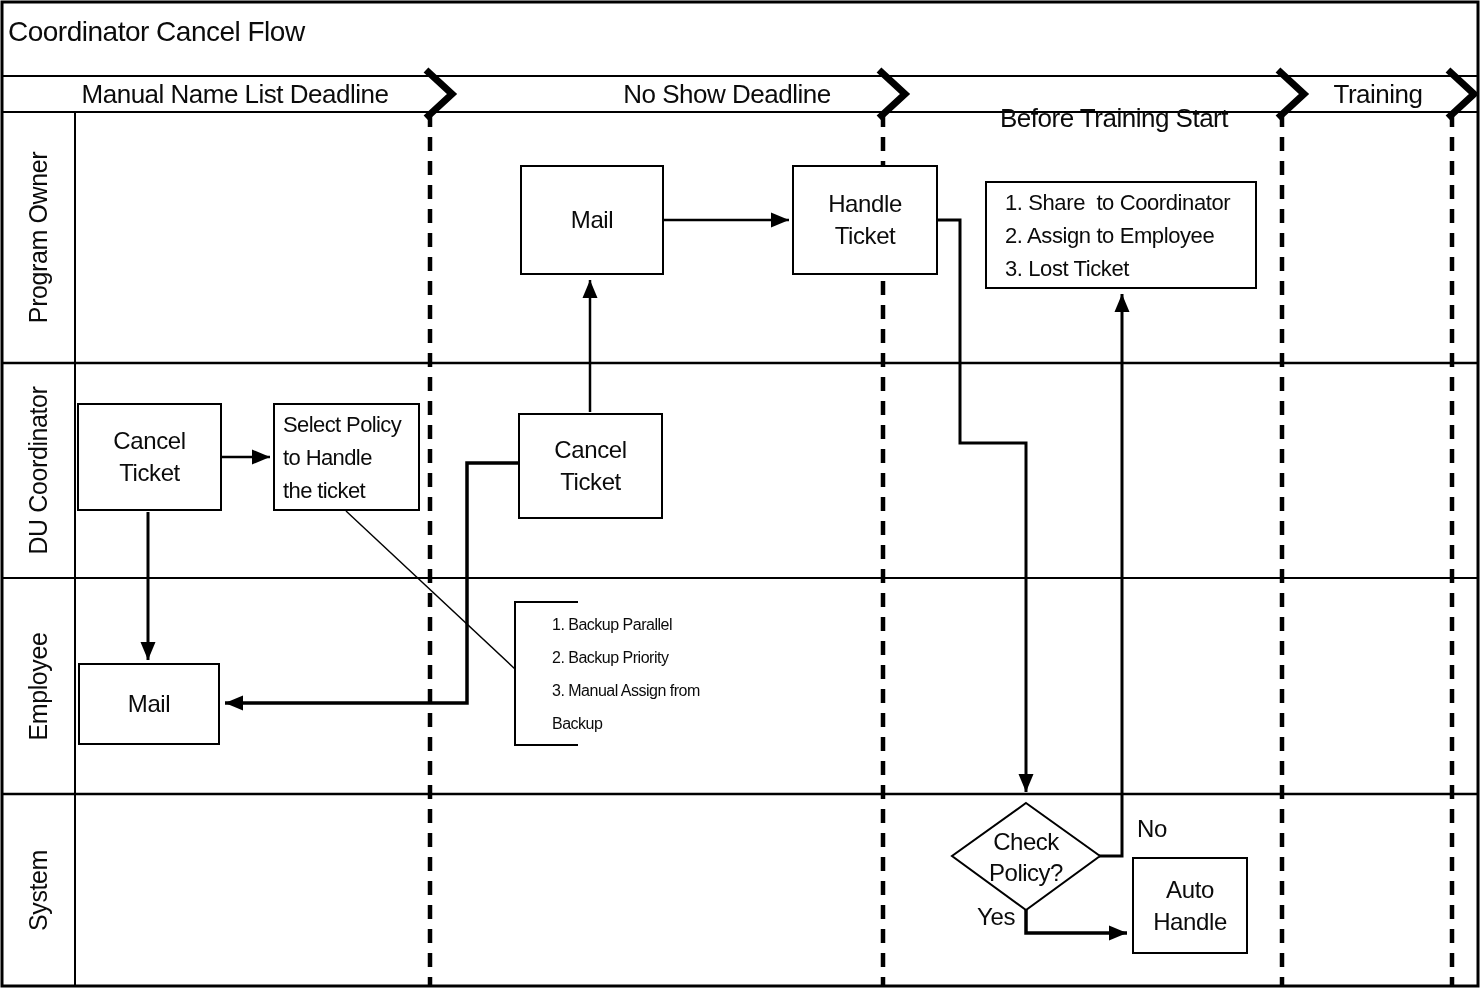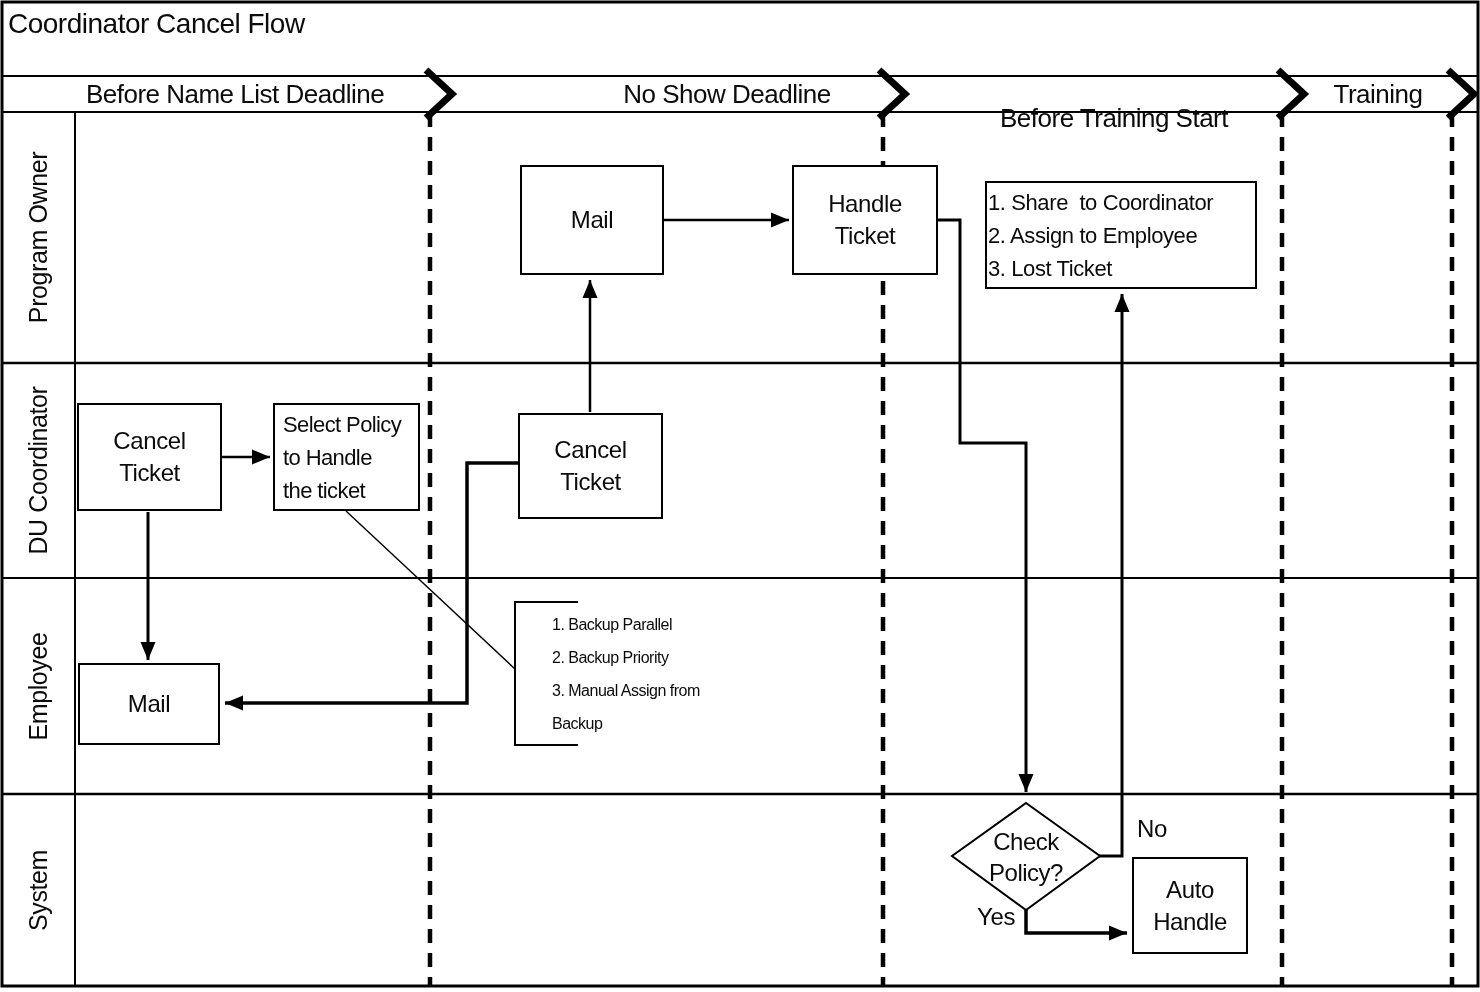--- a/index.html
+++ b/index.html
@@ -6,21 +6,21 @@
   #canvas{
     position:relative;
     width:1480px;height:992px;
     background:#fff;
     font-family:"Liberation Sans", sans-serif;
     color:#0b0b0b;
     overflow:hidden;
   }
   #wires{position:absolute;left:0;top:0;width:1480px;height:992px;}
   .txt{position:absolute;letter-spacing:-0.3px;}
-  #title{left:8px;top:8px;font-size:28px;letter-spacing:-0.5px;}
+  #title{left:8px;top:16px;font-size:28px;letter-spacing:-0.5px;}
   .phase-cell{
     position:absolute;top:76px;height:36px;
     display:flex;align-items:center;justify-content:center;
     font-size:26px;letter-spacing:-0.5px;white-space:nowrap;
   }
   .lane-cell{
     position:absolute;left:2px;width:73px;
     display:flex;align-items:center;justify-content:center;
   }
   .lane-cell span{
@@ -86,42 +86,42 @@
     <path d="M1026,909 V933 H1127" fill="none" stroke="#000" stroke-width="3.5" marker-end="url(#arr)"></path>
     <line x1="346" y1="511" x2="515" y2="669" stroke="#000" stroke-width="1.4"></line>
 
     <polygon points="1026,803 1100,856 1026,910 952,856" fill="#fff" stroke="#000" stroke-width="2"></polygon>
 
     <path d="M578,602 H515 V745 H578" fill="none" stroke="#000" stroke-width="2"></path>
   </svg>
 
   <div id="title" class="txt">Coordinator Cancel Flow</div>
 
-  <div class="phase-cell" style="left:20px;width:430px;">Before Name List Deadline</div>
+  <div class="phase-cell" style="left:20px;width:430px;">Manual Name List Deadline</div>
   <div class="phase-cell" style="left:512px;width:430px;">No Show Deadline</div>
   <div class="phase-cell" style="left:930px;width:368px;margin-top:24px;">Before Training Start</div>
   <div class="phase-cell" style="left:1304px;width:148px;">Training</div>
 
   <div class="lane-cell" style="top:112px;height:251px;">
     <span>Program Owner</span>
   </div>
   <div class="lane-cell" style="top:363px;height:215px;">
     <span>DU Coordinator</span>
   </div>
   <div class="lane-cell" style="top:578px;height:216px;">
     <span>Employee</span>
   </div>
   <div class="lane-cell" style="top:794px;height:192px;">
     <span>System</span>
   </div>
 
   <div class="box" style="left:520px;top:165px;width:144px;height:110px;">Mail</div>
   <div class="box" style="left:792px;top:165px;width:146px;height:110px;">Handle
 Ticket</div>
-  <div class="box left" style="left:985px;top:181px;width:272px;height:108px;padding-left:1px;font-size:22px;line-height:33px;">1. Share  to Coordinator
+  <div class="box left" style="left:985px;top:181px;width:272px;height:108px;padding-left:18px;font-size:22px;line-height:33px;">1. Share  to Coordinator
 2. Assign to Employee
 3. Lost Ticket</div>
 
   <div class="box" style="left:77px;top:403px;width:145px;height:108px;">Cancel
 Ticket</div>
   <div class="box left" style="left:273px;top:403px;width:147px;height:108px;padding-left:8px;font-size:22px;line-height:33px;letter-spacing:-0.6px;">Select Policy
 to Handle
 the ticket</div>
   <div class="box" style="left:518px;top:413px;width:145px;height:106px;">Cancel
 Ticket</div>

